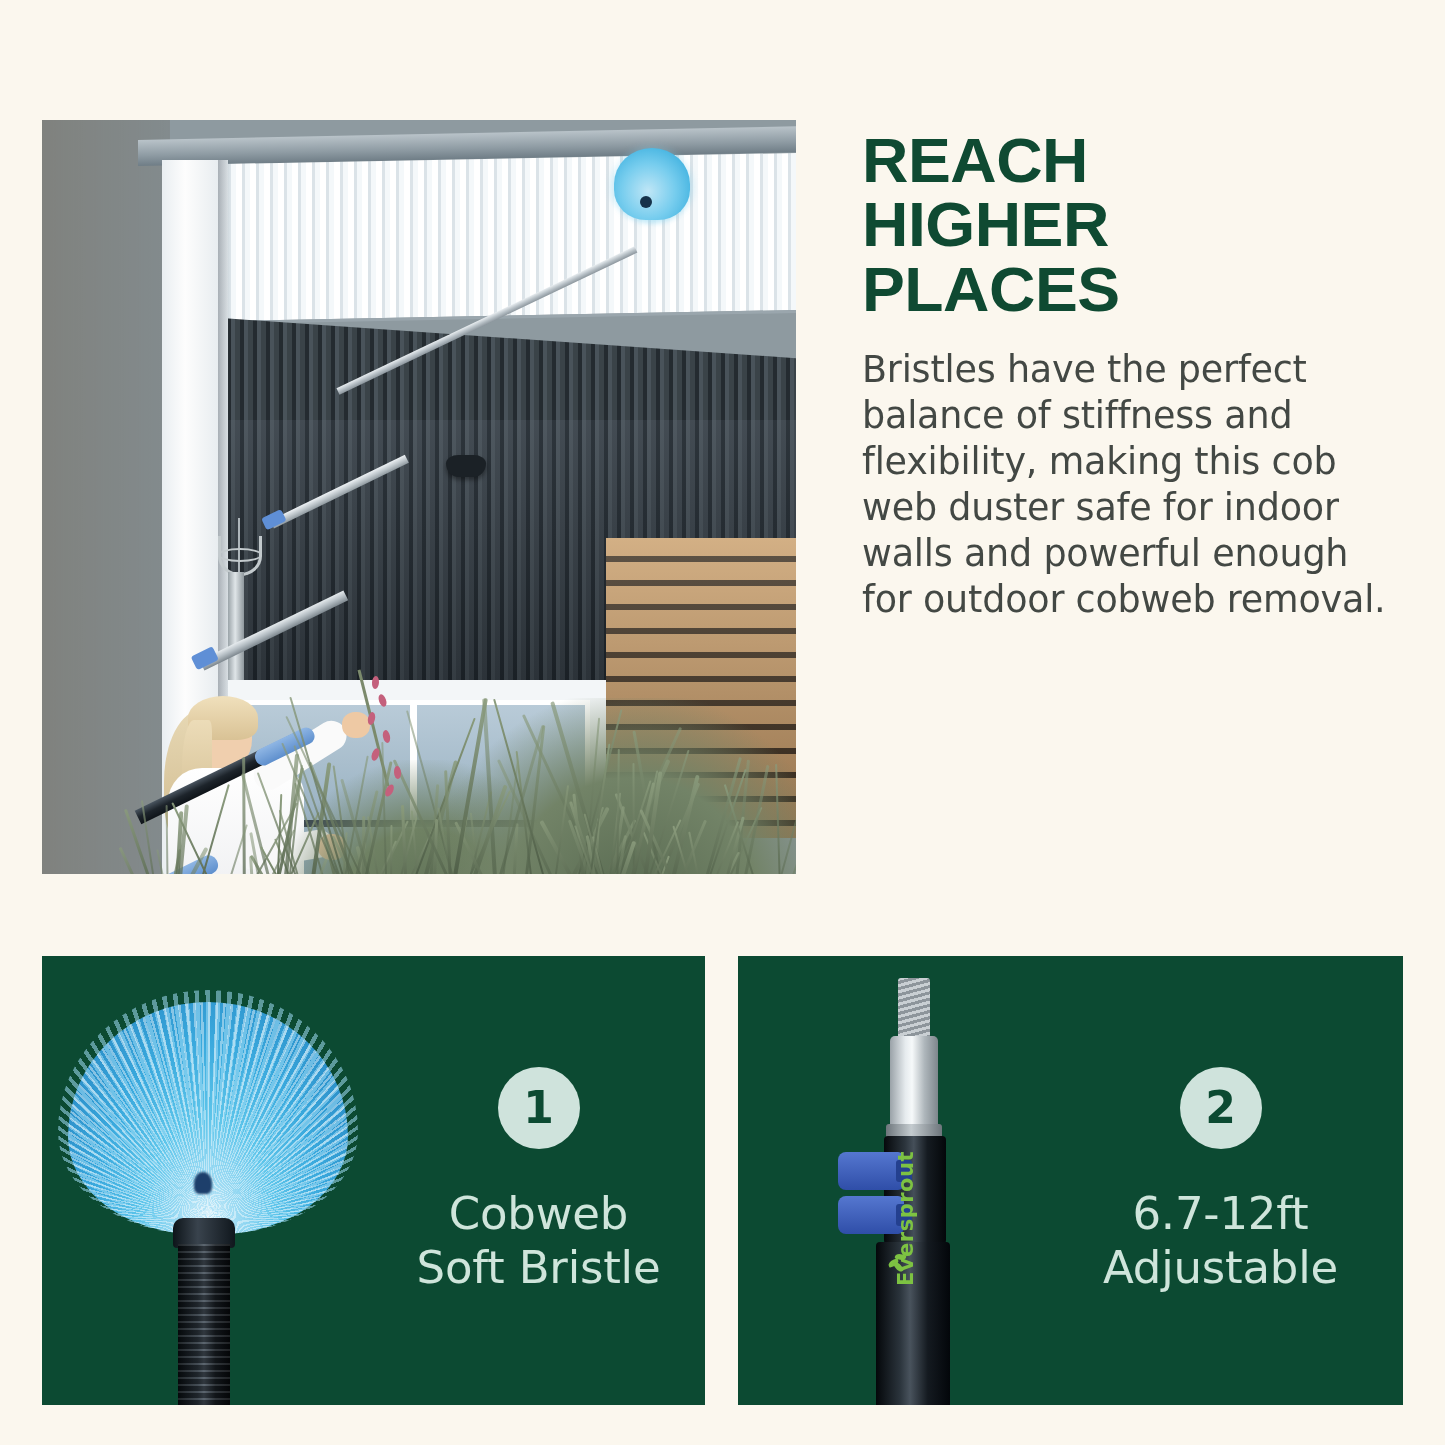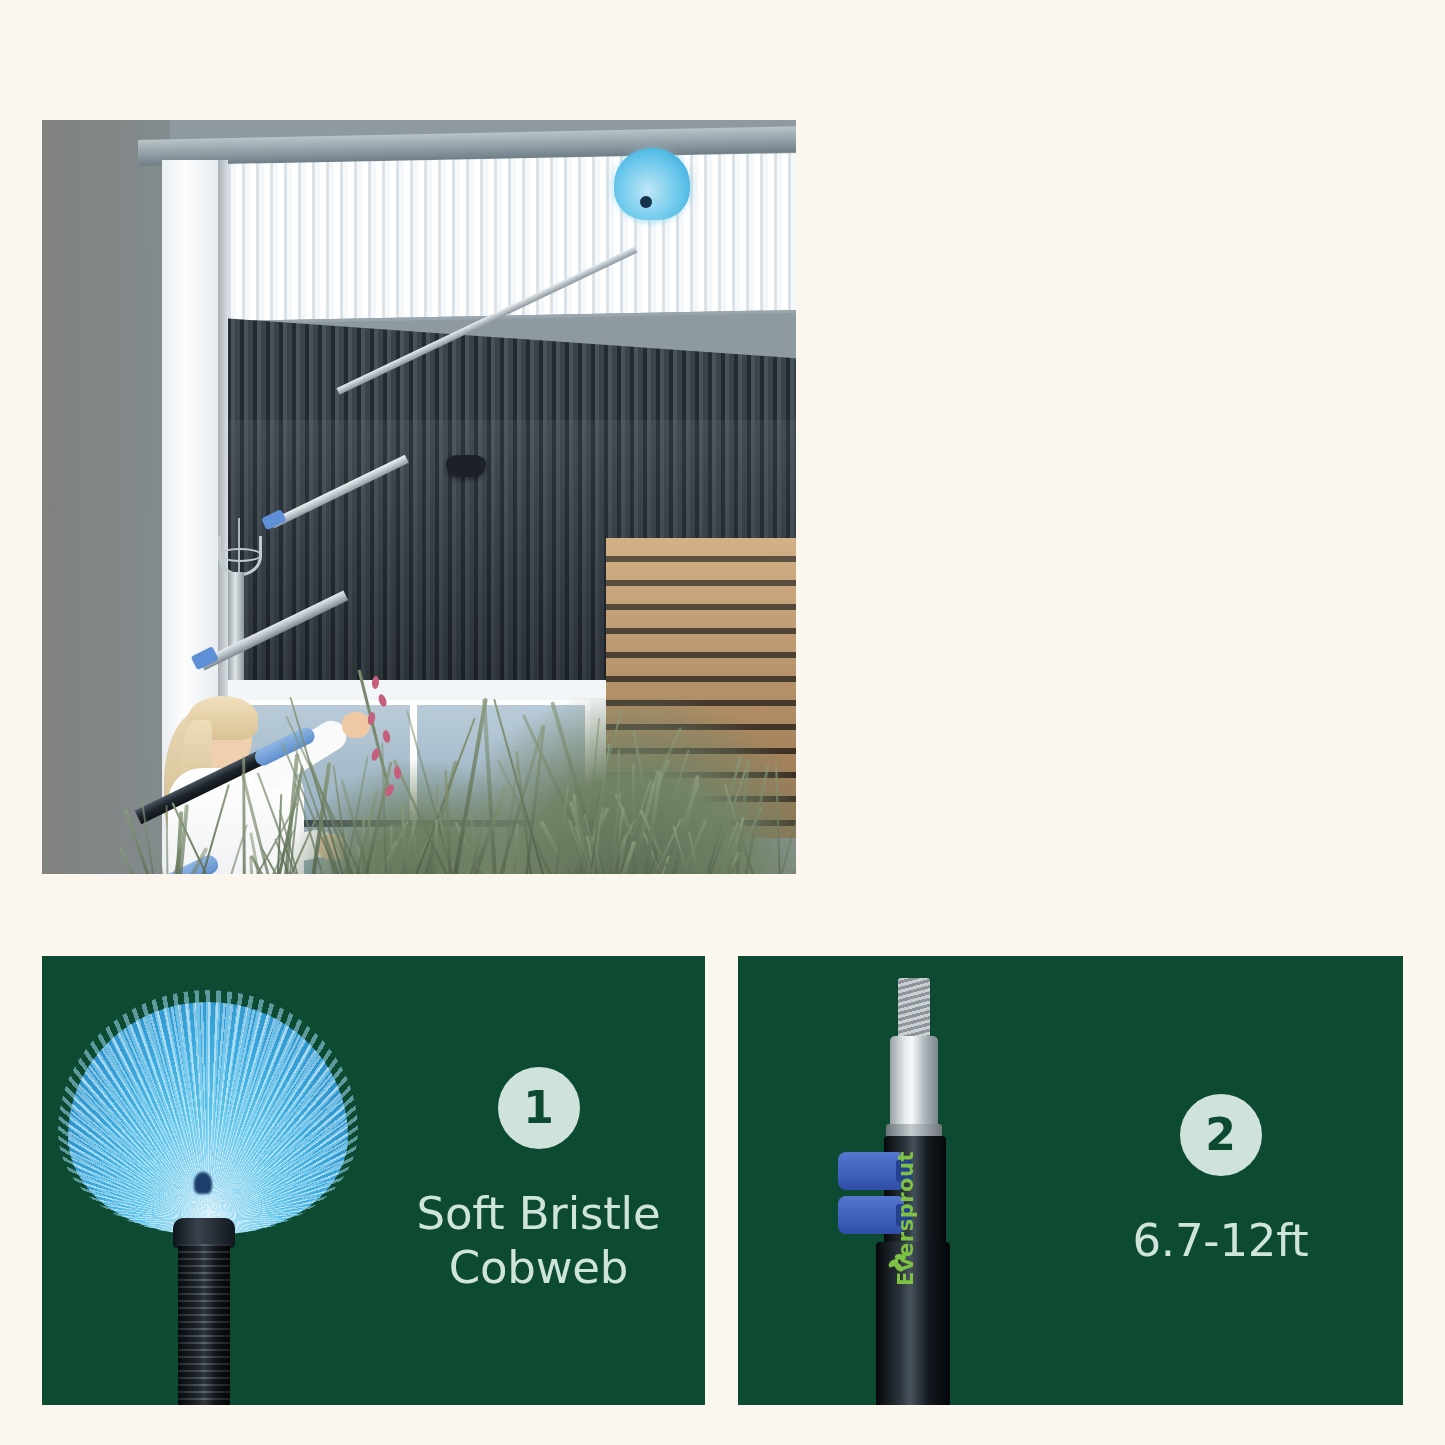--- a/index.html
+++ b/index.html
@@ -653,34 +653,42 @@
         <div class="bud" style="left: 330px; top: 556px; transform: rotate(4deg);"></div>
         <div class="bud" style="left: 337px; top: 574px; transform: rotate(-20deg);"></div>
         <div class="bud" style="left: 326px; top: 592px; transform: rotate(12deg);"></div>
         <div class="bud" style="left: 341px; top: 610px; transform: rotate(-12deg);"></div>
         <div class="bud" style="left: 330px; top: 628px; transform: rotate(20deg);"></div>
         <div class="bud" style="left: 352px; top: 646px; transform: rotate(-4deg);"></div>
         <div class="bud" style="left: 344px; top: 664px; transform: rotate(28deg);"></div>
       </div>
   </div>
 
+  <div id="text-col">
+    <h1 id="headline">
+      <span class="hl-line">REACH</span>
+      <span class="hl-line">HIGHER</span>
+      <span class="hl-line">PLACES</span>
+    </h1>
+    <p id="bodycopy">Bristles have the perfect balance of stiffness and flexibility, making this cob web duster safe for indoor walls and powerful enough for outdoor cobweb removal.</p>
+  </div>
 </div>
 
 <div class="feature-panel" id="panel-1">
   <div class="panel-art" id="panel1-art">
     <div class="d-bristles"></div>
     <div class="d-center"></div>
     <div class="d-neck"></div>
     <div class="d-handle"></div>
   </div>
   <div class="panel-text" style="left:330px; width:333px;">
     <div class="badge">1</div>
     <div class="panel-label">
+      <div>Cobweb</div>
       <div>Soft Bristle</div>
-      <div>Cobweb</div>
     </div>
   </div>
 </div>
 
 <div class="feature-panel" id="panel-2">
   <div class="panel-art" id="panel2-art">
     <div class="p-thread"></div>
     <div class="p-tip"></div>
     <div class="p-tipcap"></div>
     <div class="p-upper"></div>
@@ -691,15 +699,16 @@
       <span style="left:0;top:6px;transform:rotate(-25deg)"></span>
       <span style="left:7px;top:0;transform:rotate(15deg)"></span>
       <span style="left:5px;top:10px;transform:rotate(55deg)"></span>
     </div>
     <div class="p-brand">Eversprout</div>
   </div>
   <div class="panel-text" style="left:300px; width:365px;">
     <div class="badge">2</div>
     <div class="panel-label">
       <div>6.7-12ft</div>
+      <div>Adjustable</div>
     </div>
   </div>
 </div>
 
 </body></html>

